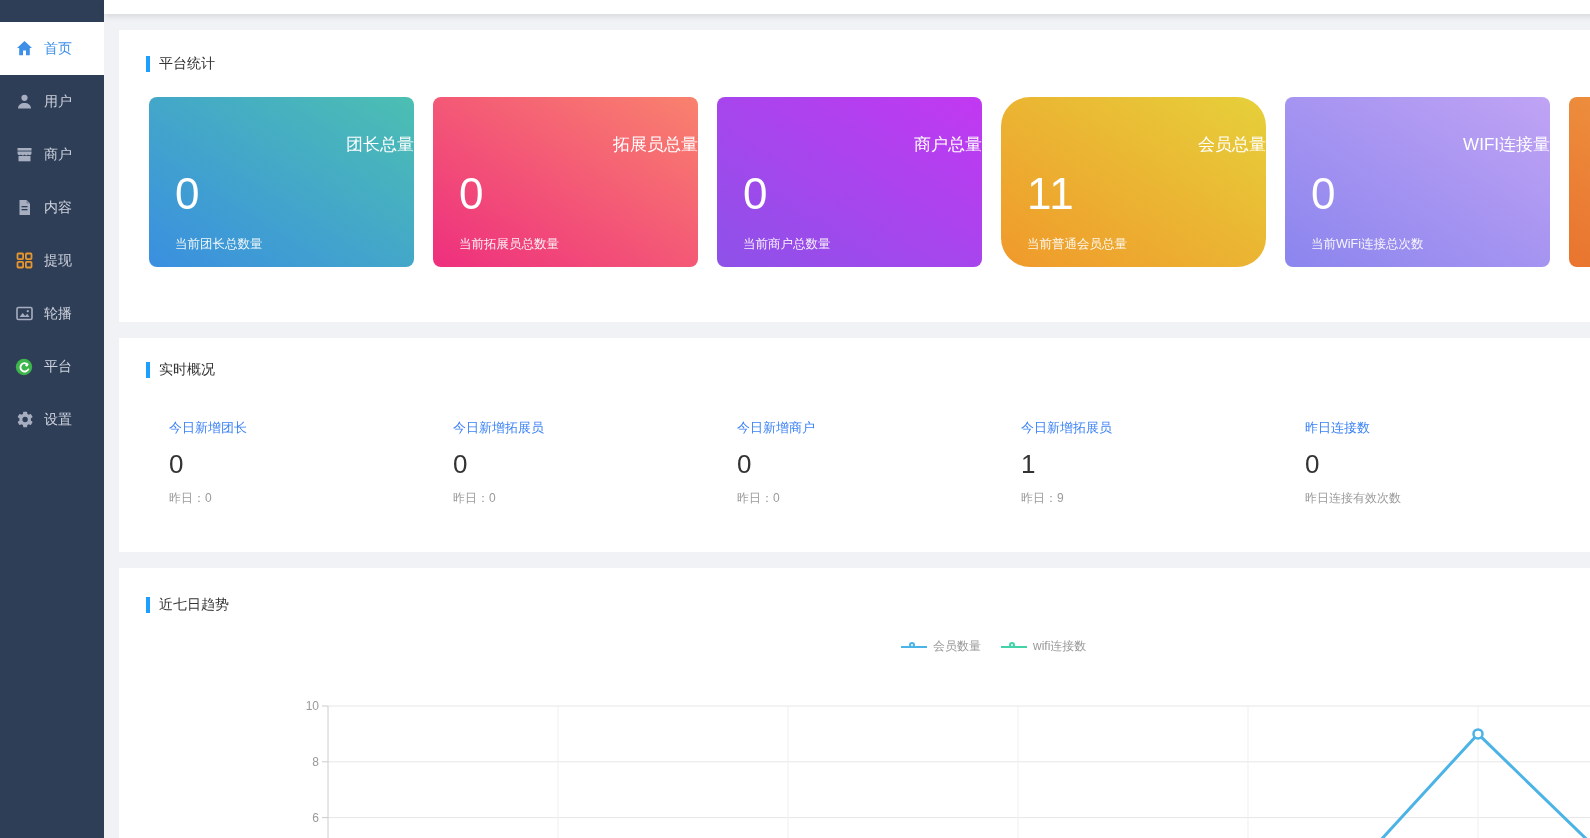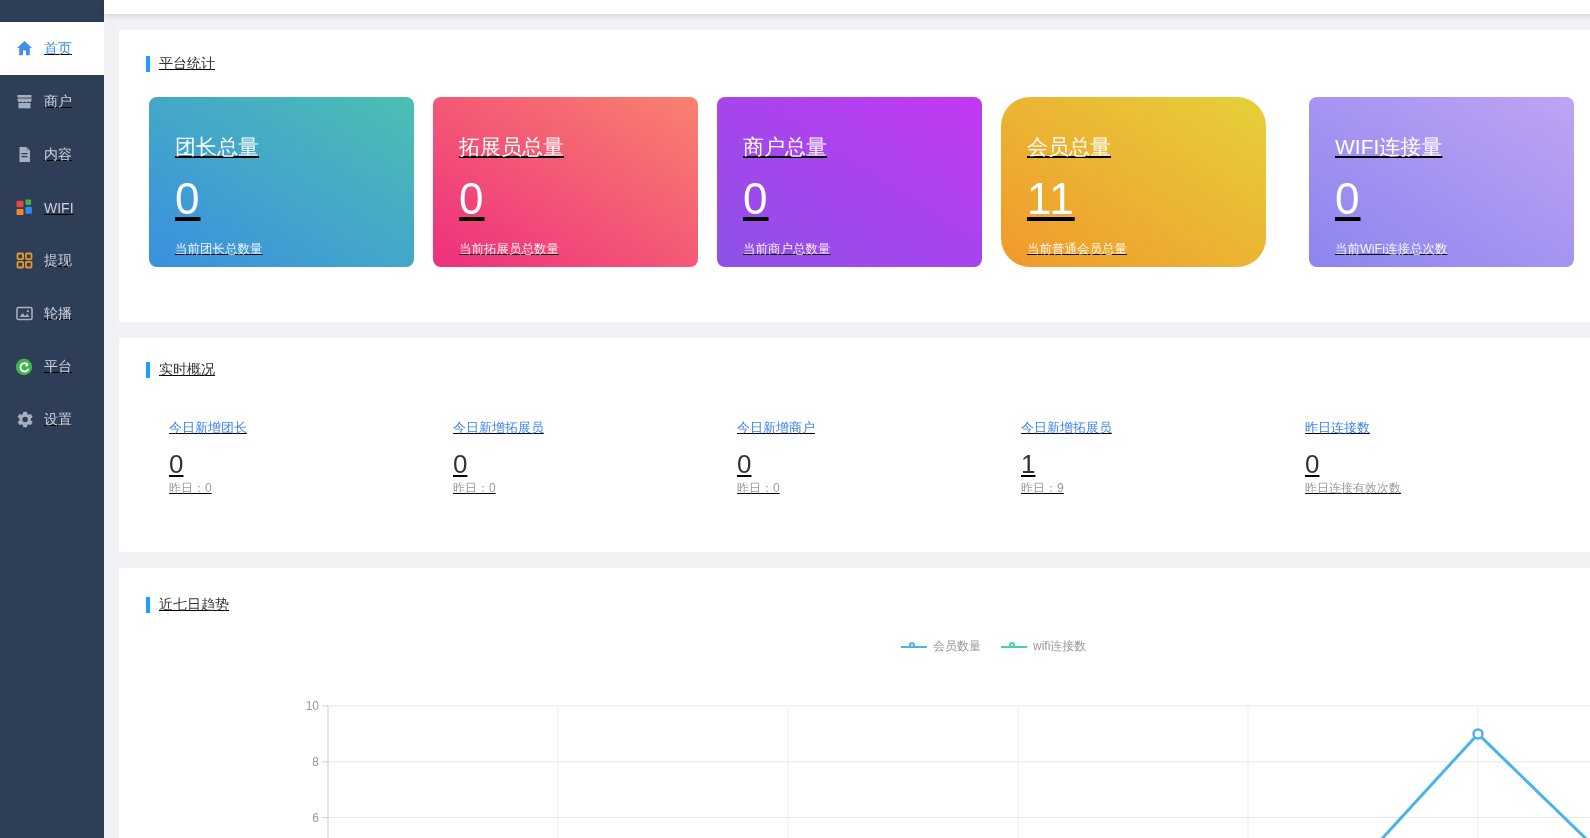--- a/index.html
+++ b/index.html
@@ -1,48 +1,48 @@
 <!DOCTYPE html>
 <html><head>
 <meta charset="utf-8">
 <style>
   * { margin:0; padding:0; box-sizing:border-box; }
   html,body { width:1590px; height:838px; overflow:hidden; }
   body { font-family:"Liberation Sans","DejaVu Sans",sans-serif; background:#f0f2f5; }
-  .app { display:flex; width:1590px; height:838px;text-decoration:underline; }
+  .app { display:flex; width:1590px; height:838px; }
 
   
   .sidebar { width:104px; height:838px; background:#2f3e57; flex-shrink:0; padding-top:22px; }
   .nav-item { height:53px; display:flex; align-items:center; padding-left:15px; cursor:pointer;
               color:#cdd2dd; font-size:14px; }
   .nav-item .nav-icon { width:18px; height:18px; margin-right:11px; display:flex; align-items:center; justify-content:center; }
   .nav-item.active { background:#ffffff; color:#3e8fe8; }
 
   
   .main { flex:1; position:relative; background:#f0f2f5; }
   .topbar { height:14px; background:#ffffff; box-shadow:0 2px 6px rgba(0,0,0,.12); position:relative; z-index:3; }
   .panel { background:#ffffff; margin:16px 0 0 15px; position:relative; }
   .sec-title { display:flex; align-items:center; font-size:14px; color:#333; }
   .sec-bar { width:4px; height:16px; background:#1e9fff; margin-right:9px; }
 
   
   .panel-stats { height:292px; padding:25px 0 0 27px; }
   .cards { display:flex; gap:19px; margin-top:24px; margin-left:3px; }
   .stat-card { width:265px; height:170px; border-radius:8px; color:#fff; padding:36px 0 0 26px; flex-shrink:0; }
-  .card-title { font-size:21px; font-weight:500; }
+  .card-title { font-size:17px; font-weight:500;text-align:right; }
   .card-value { font-size:44px; font-weight:300; line-height:1; margin-top:16px; letter-spacing:1px; }
   .card-desc  { font-size:12.5px; margin-top:20px; opacity:.92; }
 
   
   .panel-realtime { height:214px; padding:23px 0 0 27px; }
   .stats-row { display:flex; margin-top:40px; margin-left:23px; }
   .stat-col { width:284px; }
   .stat-label { font-size:13px; color:#3b82f6; }
   .stat-value { font-size:26px; color:#333; margin-top:12px; }
-  .stat-sub   { font-size:12px; color:#9a9a9a; margin-top:0; }
+  .stat-sub   { font-size:12px; color:#9a9a9a; margin-top:10px; }
 
   
   .panel-trend { height:270px; padding:28px 0 0 27px; }
   .legend { position:absolute; left:782px; top:70px; display:flex; gap:20px; align-items:center; }
   .legend-item { display:flex; align-items:center; cursor:pointer;text-align:right; }
   .legend-marker { width:26px; height:10px; position:relative; }
   .legend-marker .lline { position:absolute; left:0; right:0; top:4px; height:2px; }
   .legend-marker .ldot  { position:absolute; left:8px; top:0; width:6px; height:6px; border-radius:50%;
                           border:2px solid; background:#fff; }
   .legend-label { font-size:12px; color:#999; margin-left:6px; }
@@ -57,20 +57,29 @@
 
     <div class="nav-item active">
       <span class="nav-icon">
         <svg width="17" height="17" viewBox="0 0 17 17">
             <path d="M8.5 1 16 8h-2.2v7.2H10v-4.6H7v4.6H3.2V8H1z" fill="#3e8fe8"></path>
           </svg>
       </span>
       <span>首页</span>
     </div>
 
+    <div class="nav-item">
+      <span class="nav-icon">
+        <svg width="17" height="17" viewBox="0 0 17 17">
+            <circle cx="8.5" cy="4.8" r="3.1" fill="#a6aebf"></circle>
+            <path d="M2 15.5c0-3.6 2.9-5.6 6.5-5.6s6.5 2 6.5 5.6z" fill="#a6aebf"></path>
+          </svg>
+      </span>
+      <span>用户</span>
+    </div>
 
     <div class="nav-item">
       <span class="nav-icon">
         <svg width="17" height="17" viewBox="0 0 17 17">
             <path d="M1.5 2h14v2.6h-14z" fill="#a6aebf"></path>
             <path d="M1.5 5.6h14v1.6a2 2 0 0 1-3.5 1.3 2.3 2.3 0 0 1-3.5 0 2.3 2.3 0 0 1-3.5 0A2 2 0 0 1 1.5 7.2z" fill="#a6aebf"></path>
             <path d="M2.5 10h12v5.3h-12z" fill="#a6aebf"></path>
           </svg>
       </span>
       <span>商户</span>
@@ -81,31 +90,20 @@
         <svg width="17" height="17" viewBox="0 0 17 17">
             <path d="M3.5 1h7l3.5 3.5V16h-10.5z" fill="#a6aebf"></path>
             <path d="M10.5 1v3.5H14z" fill="#7e879a"></path>
             <rect x="5.5" y="7" width="6" height="1.3" fill="#2f3e57"></rect>
             <rect x="5.5" y="10" width="6" height="1.3" fill="#2f3e57"></rect>
           </svg>
       </span>
       <span>内容</span>
     </div>
 
-    <div class="nav-item">
-      <span class="nav-icon">
-        <svg width="17" height="17" viewBox="0 0 17 17">
-            <rect x="0.5" y="1.8" width="7" height="6.4" rx="1" fill="#e5493f"></rect>
-            <rect x="9.5" y="0.5" width="5.6" height="5.4" rx="1" fill="#3cb54a"></rect>
-            <rect x="0.5" y="10" width="7" height="6" rx="1" fill="#f0882e"></rect>
-            <rect x="9.5" y="7.8" width="6.4" height="7" rx="1" fill="#2d8cf0"></rect>
-          </svg>
-      </span>
-      <span>WIFI</span>
-    </div>
 
     <div class="nav-item">
       <span class="nav-icon">
         <svg width="17" height="17" viewBox="0 0 17 17" fill="none" stroke="#e6962e" stroke-width="1.8">
             <rect x="1.5" y="1.5" width="5.6" height="5.6" rx="0.8"></rect>
             <rect x="9.9" y="1.5" width="5.6" height="5.6" rx="0.8"></rect>
             <rect x="1.5" y="9.9" width="5.6" height="5.6" rx="0.8"></rect>
             <rect x="9.9" y="9.9" width="5.6" height="5.6" rx="0.8"></rect>
           </svg>
       </span>
@@ -167,21 +165,21 @@
         <div class="stat-card" style="background: linear-gradient(to right top, rgb(141, 82, 232), rgb(194, 56, 242));">
           <div class="card-title">商户总量</div>
           <div class="card-value">0</div>
           <div class="card-desc">当前商户总数量</div>
         </div>
         <div class="stat-card" style="background: linear-gradient(to right top, rgb(240, 153, 43), rgb(230, 208, 58)); border-radius: 29px;">
           <div class="card-title">会员总量</div>
           <div class="card-value">11</div>
           <div class="card-desc">当前普通会员总量</div>
         </div>
-        <div class="stat-card" style="background: linear-gradient(to right top, rgb(139, 133, 238), rgb(192, 163, 244)); margin-left: 24px;">
+        <div class="stat-card" style="background: linear-gradient(to right top, rgb(139, 133, 238), rgb(192, 163, 244));">
           <div class="card-title">WIFI连接量</div>
           <div class="card-value">0</div>
           <div class="card-desc">当前WiFi连接总次数</div>
         </div>
         <div class="stat-card" style="background: linear-gradient(to right top, rgb(233, 116, 46), rgb(240, 162, 74));">
           <div class="card-title"></div>
           <div class="card-value"></div>
           <div class="card-desc"></div>
         </div>
       </div>

